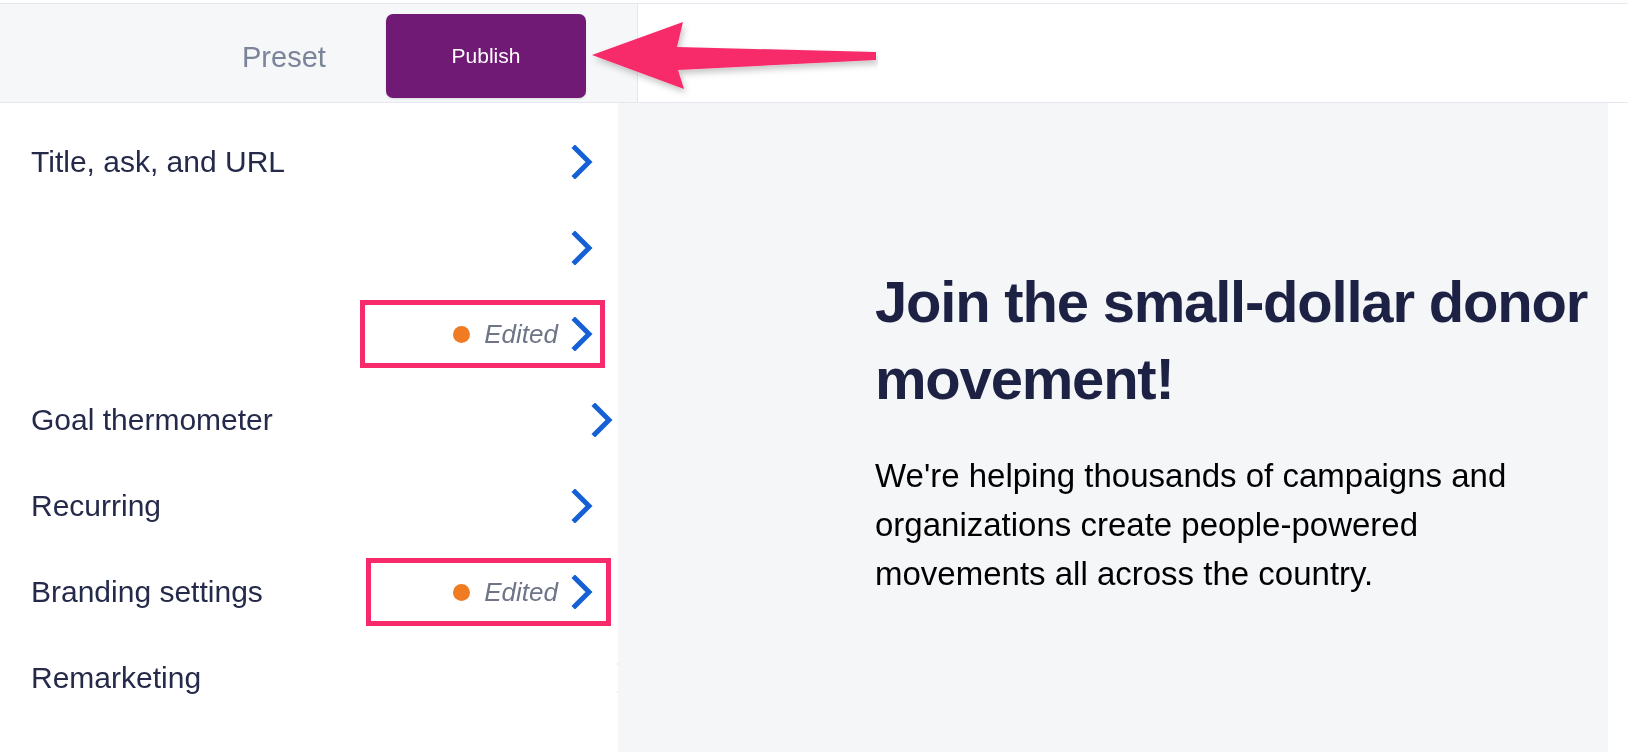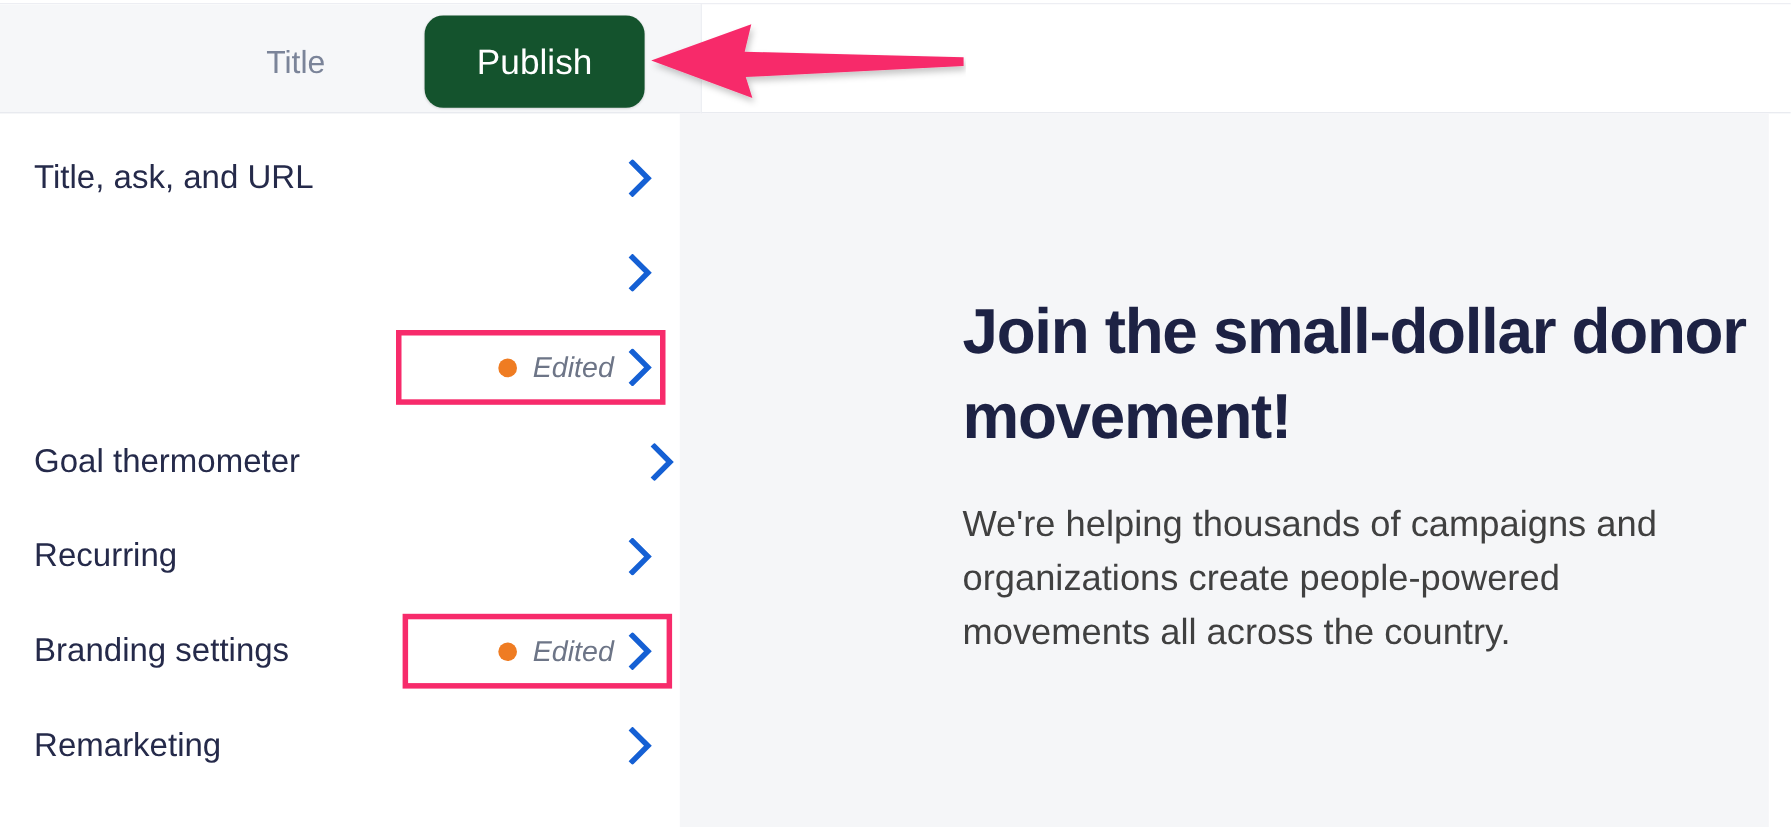--- a/index.html
+++ b/index.html
@@ -77,25 +77,25 @@
     padding: 0;
     font-family: inherit;
   }
 
   .publish-button {
     position: absolute;
     left: 386px;
     top: 10px;
     width: 200px;
     height: 84px;
-    background: #14532d;
+    background: #701a75;
     border: none;
-    border-radius: 17px;
+    border-radius: 7px;
     color: #ffffff;
-    font-size: 32px;
+    font-size: 21px;
     font-family: inherit;
     font-weight: 400;
     cursor: pointer;
     display: flex;
     align-items: center;
     justify-content: center;
     box-shadow: 0 1px 2px rgba(0,0,0,0.12);
   }
 
   
@@ -221,21 +221,21 @@
     letter-spacing: -1.2px;
   }
 
   .preview-body {
     position: absolute;
     left: 257px;
     top: 348px;
     width: 720px;
     font-size: 33px;
     line-height: 49px;
-    color: #404040;
+    color: #000000;
     font-weight: 400;
   }
 
   
   .annot-arrow {
     position: absolute;
     left: 588px;
     top: 8px;
     width: 290px;
     height: 90px;
@@ -246,21 +246,21 @@
 <body>
 
 <div id="app">
 
   <div class="top-hairline"></div>
 
   <div class="editor-panel">
 
     <div class="editor-header">
 
-      <button class="cancel-button">Title</button>
+      <button class="cancel-button">Preset</button>
 
       <button class="publish-button">Publish</button>
     </div>
 
     <div class="settings-list" id="settings-list">
         <div class="settings-row" style="top: 16px;">
           <div class="row-label">Title, ask, and URL</div>
           <div class="row-right">
             <svg class="chevron" viewBox="0 0 22 34">
               <path d="M4 3 L18 17 L4 31" fill="none" stroke="#1560d4" stroke-width="5" stroke-linecap="square" stroke-linejoin="miter"></path>
@@ -308,21 +308,21 @@
             <div class="edited-badge">
               <span class="edited-dot"></span>
               <span class="edited-text">Edited</span>
             </div>
             <svg class="chevron" viewBox="0 0 22 34">
               <path d="M4 3 L18 17 L4 31" fill="none" stroke="#1560d4" stroke-width="5" stroke-linecap="square" stroke-linejoin="miter"></path>
             </svg>
           </div>
         </div>
         <div class="annot-box" style="border-color: rgb(247, 43, 107); top: 455px; height: 68px; left: 366px; width: 245px;"></div>
-        <div class="settings-row" style="top: 532px;">
+        <div class="settings-row" style="top: 532px; padding-left: 46px;">
           <div class="row-label">Remarketing</div>
           <div class="row-right">
             <svg class="chevron" viewBox="0 0 22 34">
               <path d="M4 3 L18 17 L4 31" fill="none" stroke="#1560d4" stroke-width="5" stroke-linecap="square" stroke-linejoin="miter"></path>
             </svg>
           </div>
         </div>
       </div>
 
   </div>

